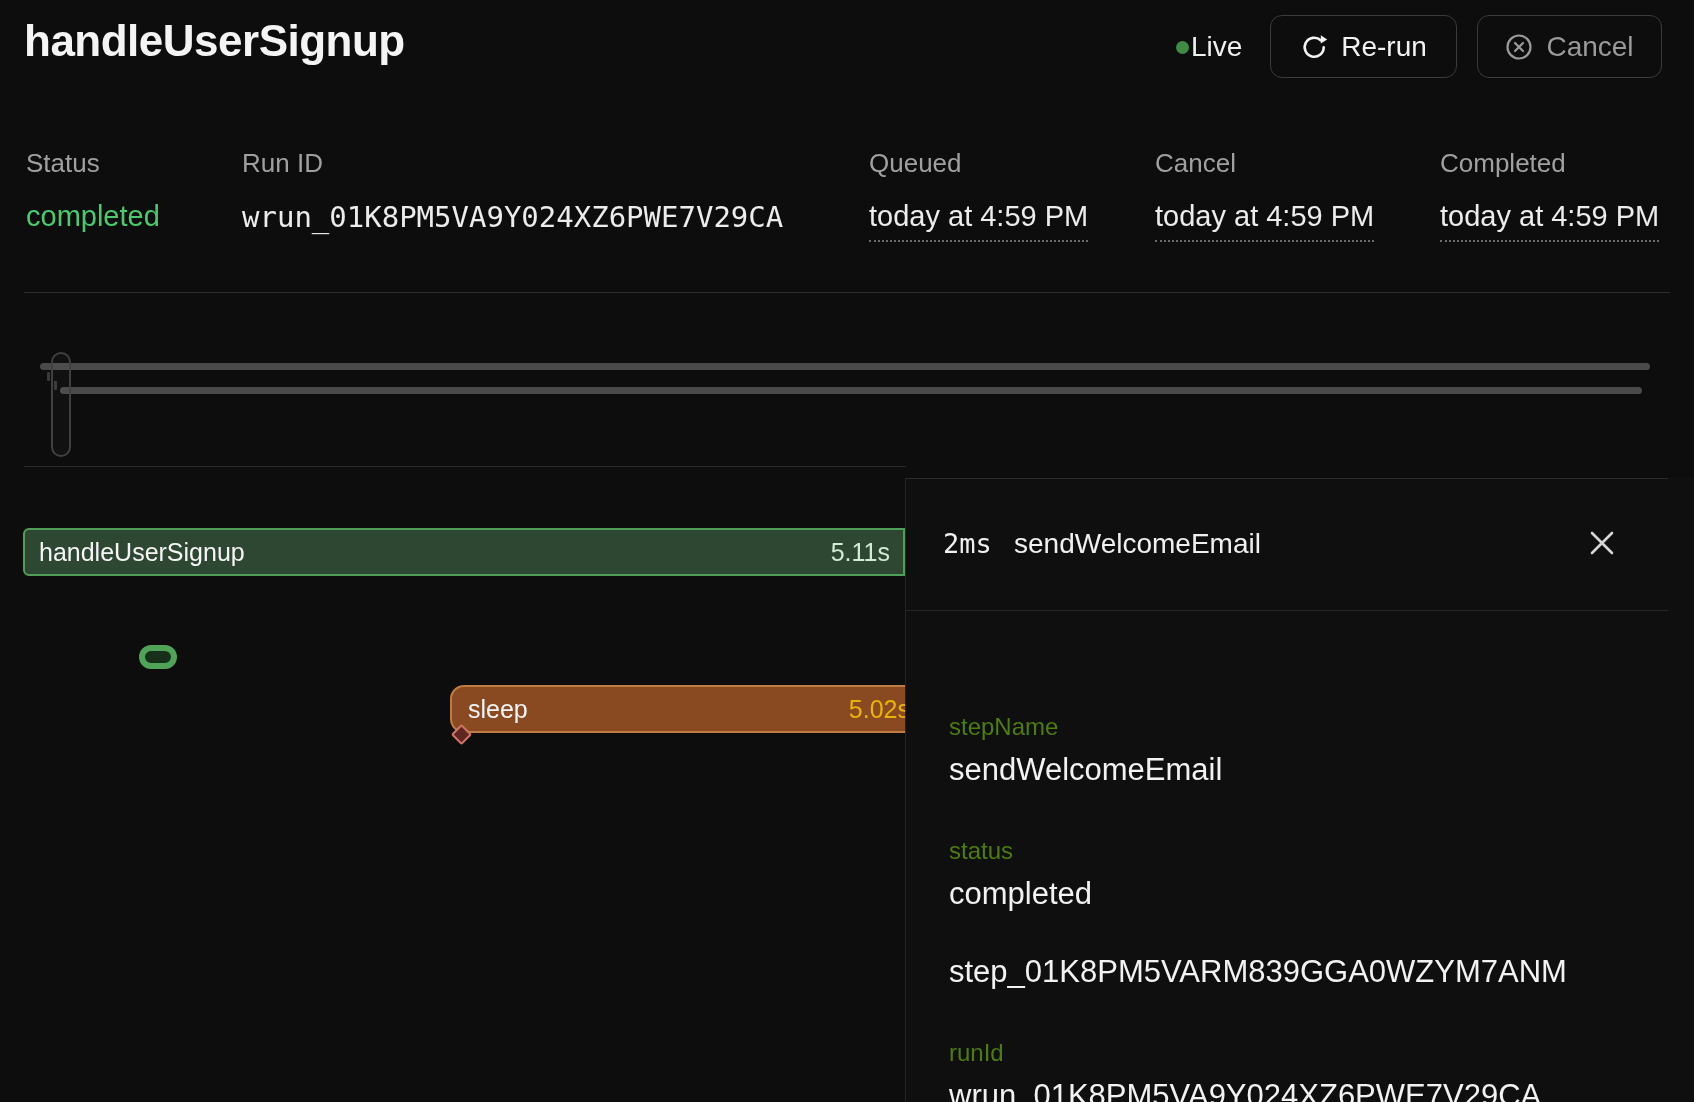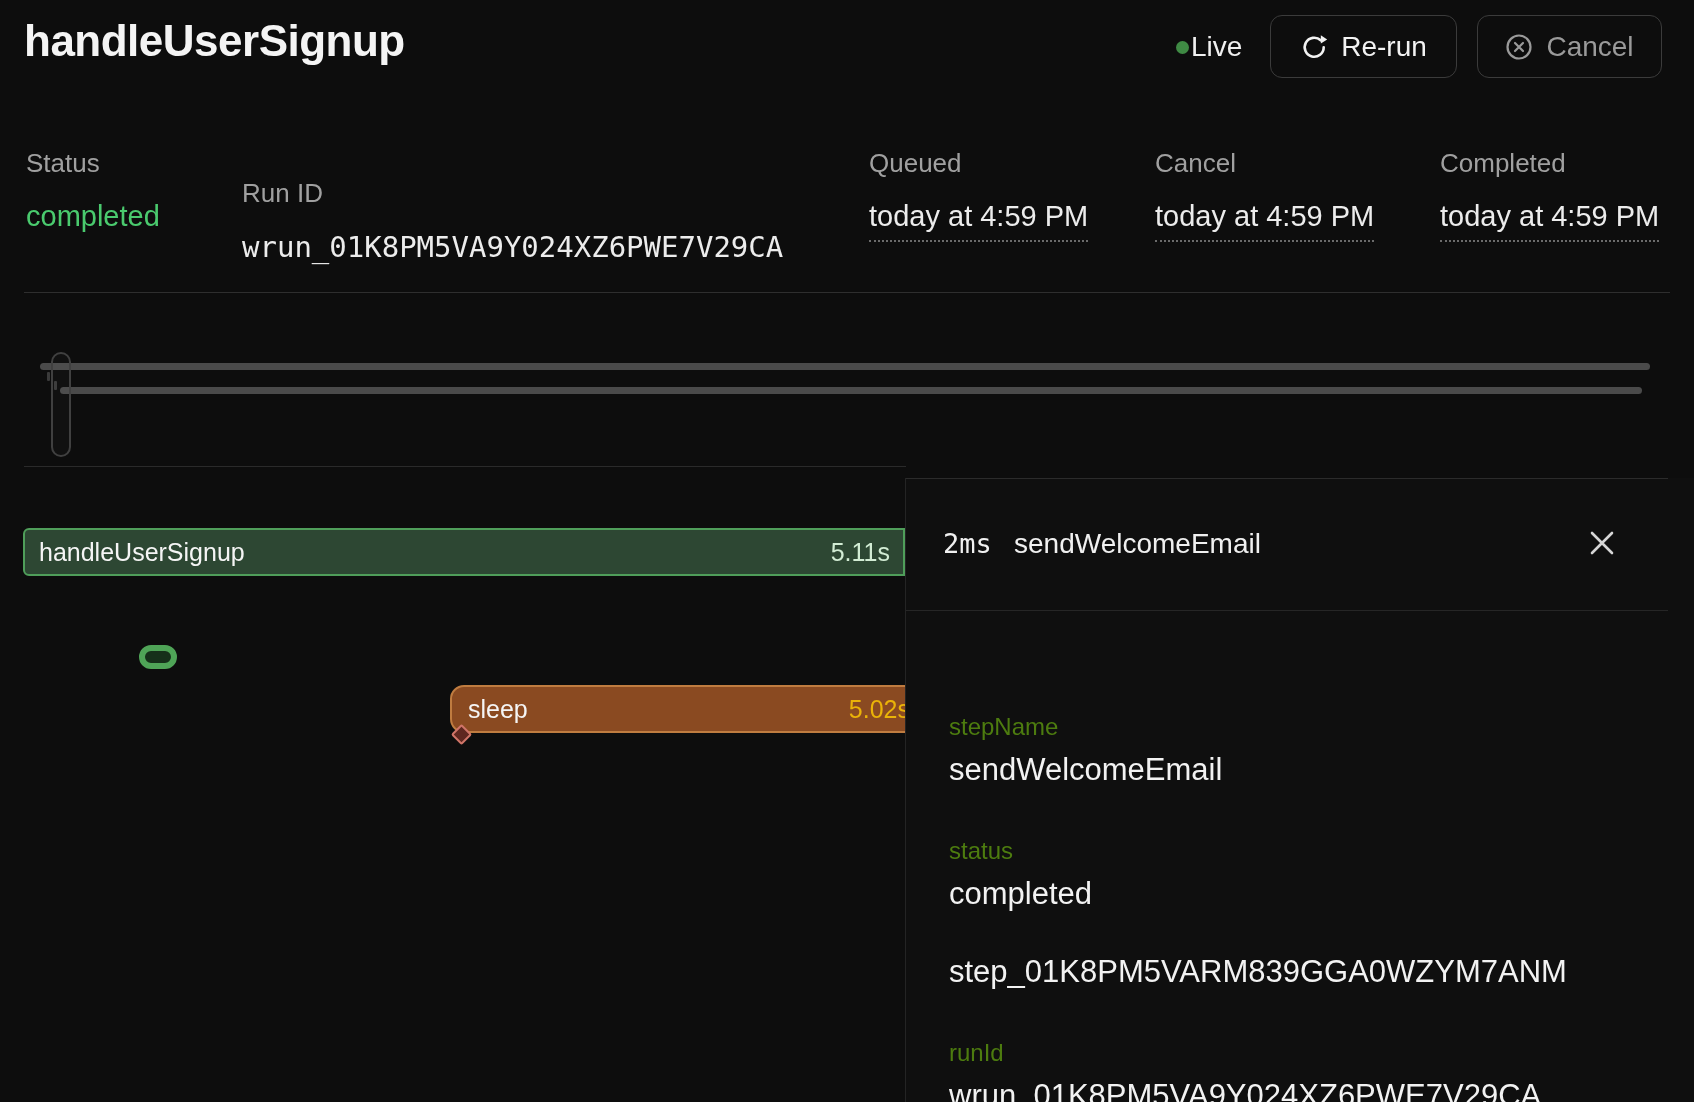--- a/index.html
+++ b/index.html
@@ -18,21 +18,21 @@
   .btn-rerun{left:1270px;width:187px;color:#f2f2f2;}
   .btn-cancel{left:1477px;width:185px;color:#9a9a9a;}
   .btn .ic{display:flex;align-items:center;}
   
   .meta-col{position:absolute;top:148px;}
   .meta-label{font-size:26px;color:#a0a0a0;}
   .meta-value{position:absolute;top:52px;left:0;font-size:29px;color:#ececec;white-space:nowrap;}
   .v-status{color:#4aca6e;}
   .v-mono{font-family:"DejaVu Sans Mono","Liberation Mono",monospace;font-size:29px;}
   .v-time{border-bottom:2px dotted #6b6b6b;padding-bottom:7px;cursor:default;}
-  .c0{left:26px;} .c1{left:242px;margin-top:30px;} .c2{left:869px;} .c3{left:1155px;} .c4{left:1440px;}
+  .c0{left:26px;} .c1{left:242px;} .c2{left:869px;} .c3{left:1155px;} .c4{left:1440px;}
   
   .divider{position:absolute;height:1px;background:#2e2e2e;}
   .d1{left:24px;top:292px;width:1646px;}
   .d2{left:24px;top:466px;width:882px;background:#2a2a2a;}
   
   .mm-bar{position:absolute;height:7px;border-radius:4px;background:#4a4a4a;}
   .mm1{left:40px;top:363px;width:1610px;}
   .mm2{left:60px;top:387px;width:1582px;}
   .mm-tick{position:absolute;width:3px;height:9px;background:#3a3a3a;border-radius:1px;}
   .mt1{left:47px;top:372px;} .mt2{left:54px;top:381px;}

